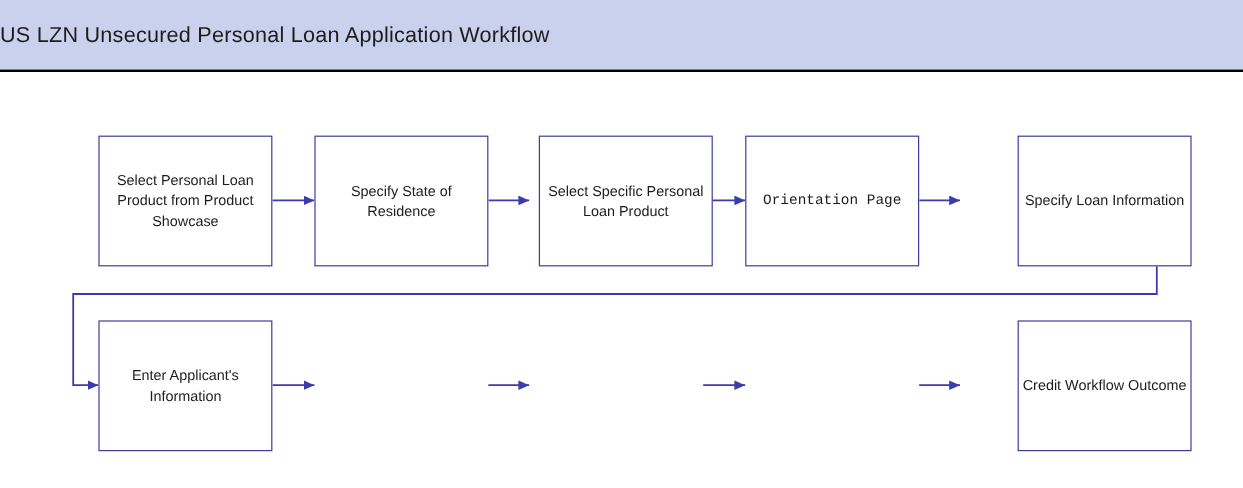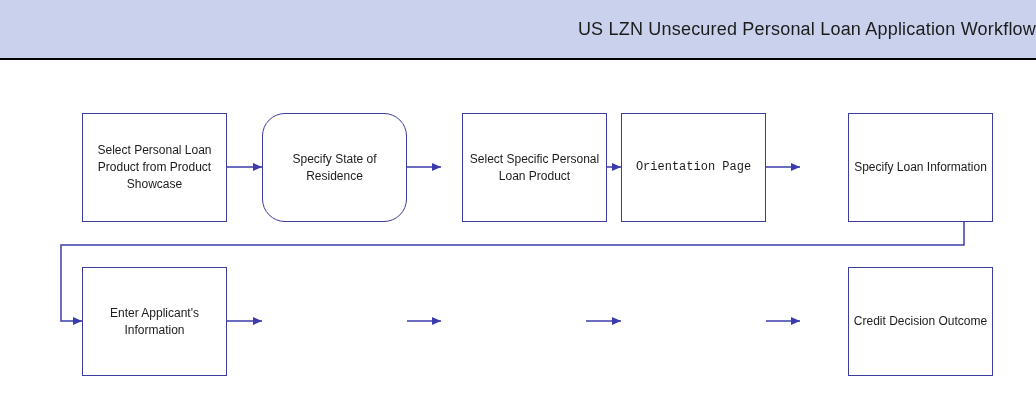--- a/index.html
+++ b/index.html
@@ -15,21 +15,21 @@
     font-family:"Liberation Sans", sans-serif;
     background:#ffffff;
     position:relative;
     overflow:hidden;
   }
   .stage{position:absolute;left:0;top:0;width:1036px;height:407px;}
   .titlebar{
     position:absolute;left:0;top:0;width:1036px;height:60px;
     background:var(--header-bg);
     border-bottom:2px solid var(--header-rule);
-    display:flex;align-items:center;justify-content:flex-end;
+    display:flex;align-items:center;justify-content:flex-start;
   }
   .titlebar h1{
     font-size:18px;font-weight:normal;color:var(--text);
     letter-spacing:0.2px;
   }
   .canvas{position:absolute;left:0;top:0;width:1036px;height:407px;}
   .connector-svg{position:absolute;left:0;top:0;width:1036px;height:407px;pointer-events:none;}
   .connector-svg path.flowline{
     fill:none;stroke:var(--arrow);stroke-width:1.5;
   }
@@ -41,22 +41,22 @@
     display:flex;align-items:center;justify-content:center;
     text-align:center;
     padding:3px;
   }
   .box span{
     font-size:12px;line-height:17px;color:var(--text);
   }
   .r1{top:113px;}
   .r2{top:267px;}
   .c1{left:82px;}
-  .c2{left:262px;border-radius:23px;}
-  .c3{left:462px;}
+  .c2{left:262px;}
+  .c3{left:449px;}
   .c4{left:621px;font-family:Liberation Mono, monospace;}
   .c5{left:800px;margin-left:48px;}
 </style>
 </head>
 <body>
 
 <div class="stage">
 
   <div class="titlebar">
     <h1>US LZN Unsecured Personal Loan Application Workflow</h1>
@@ -97,17 +97,17 @@
       <span>Orientation Page</span>
     </div>
     <div class="box r1 c5">
       <span>Specify Loan Information</span>
     </div>
 
     <div class="box r2 c1">
       <span>Enter Applicant's Information</span>
     </div>
     <div class="box r2 c5">
-      <span>Credit Decision Outcome</span>
+      <span>Credit Workflow Outcome</span>
     </div>
 
   </div>
 </div>
 
 </body></html>

